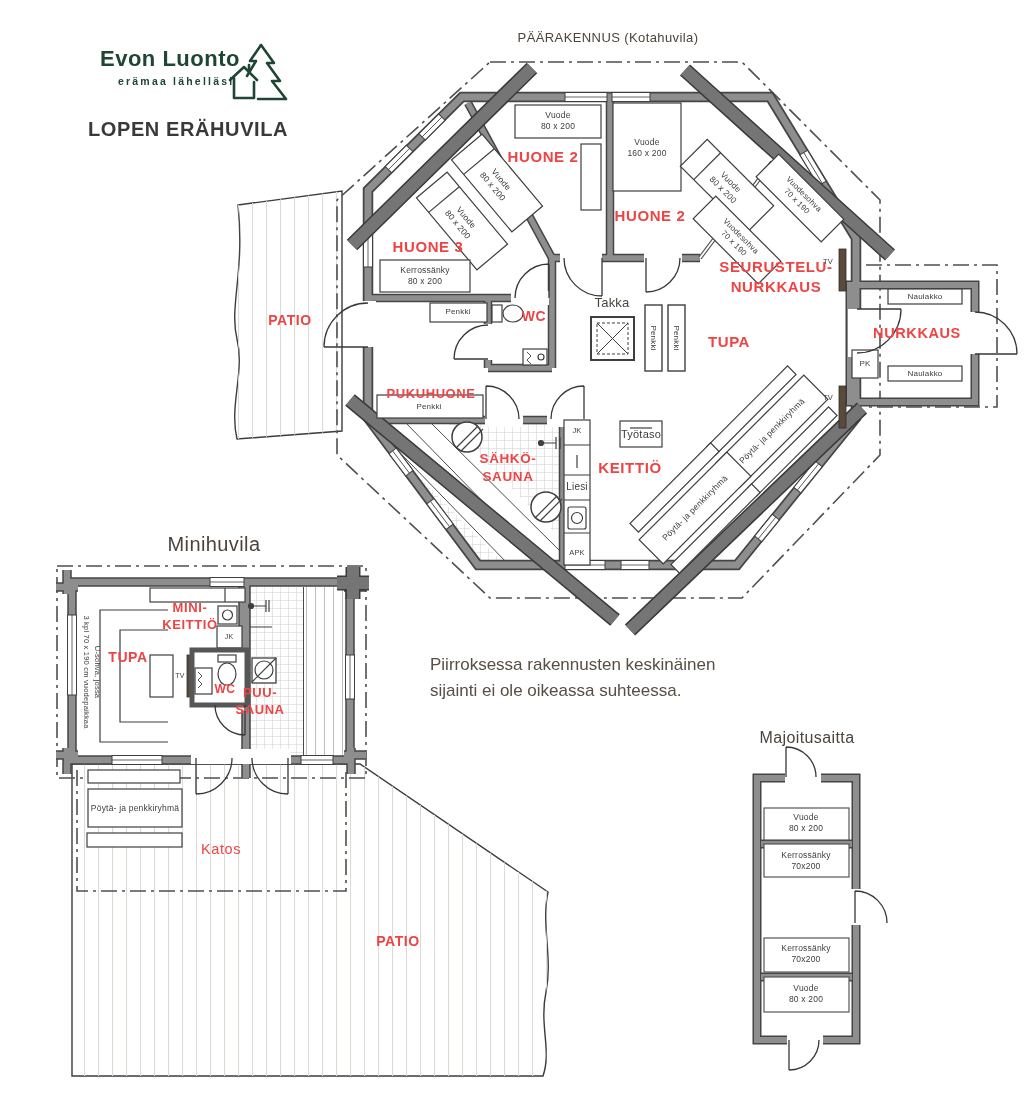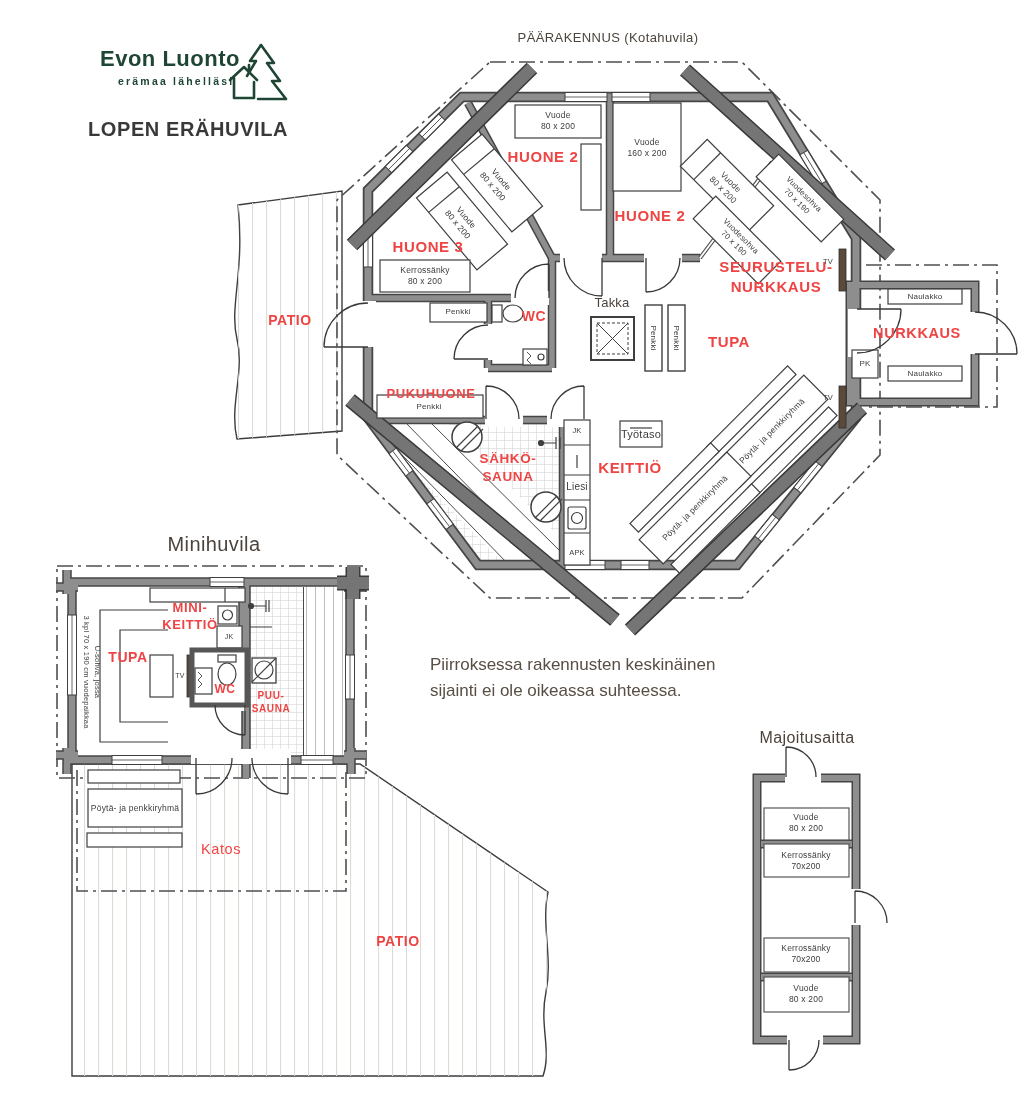--- a/index.html
+++ b/index.html
@@ -327,21 +327,21 @@
 <div class="lbl room" style="left:508px;top:468px;font-size:13.5px;line-height:1.35">SÄHKÖ-
 SAUNA</div>
 <div class="lbl room" style="left:630px;top:468px;font-size:15px">KEITTIÖ</div>
 <div class="lbl room" style="left:290px;top:321px;font-size:14px">PATIO</div>
 <div class="lbl room" style="left:398px;top:942px;font-size:14px">PATIO</div>
 <div class="lbl room" style="left:221px;top:849px;font-size:14.5px;font-weight:500">Katos</div>
 <div class="lbl room" style="left:128px;top:658px;font-size:14px">TUPA</div>
 <div class="lbl room" style="left:190px;top:617px;font-size:13px;line-height:1.3">MINI-
 KEITTIÖ</div>
 <div class="lbl room" style="left:225px;top:689px;font-size:12px">WC</div>
-<div class="lbl room" style="left:271px;top:702px;font-size:10px;line-height:1.3">PUU-
+<div class="lbl room" style="left:260px;top:702px;font-size:13px;line-height:1.3">PUU-
 SAUNA</div>
 <div class="lbl" style="left:612px;top:303px;font-size:13px;color:#4b443d">Takka</div>
 
 <div class="lbl" style="left:558px;top:121px;font-size:8.5px">Vuode
 80 x 200</div>
 <div class="lbl" style="left:647px;top:148px;font-size:8.5px">Vuode
 160 x 200</div>
 <div class="lbl rot50" style="left:497px;top:183px;font-size:8.5px">Vuode
 80 x 200</div>
 <div class="lbl rot50" style="left:462px;top:221px;font-size:8.5px">Vuode

